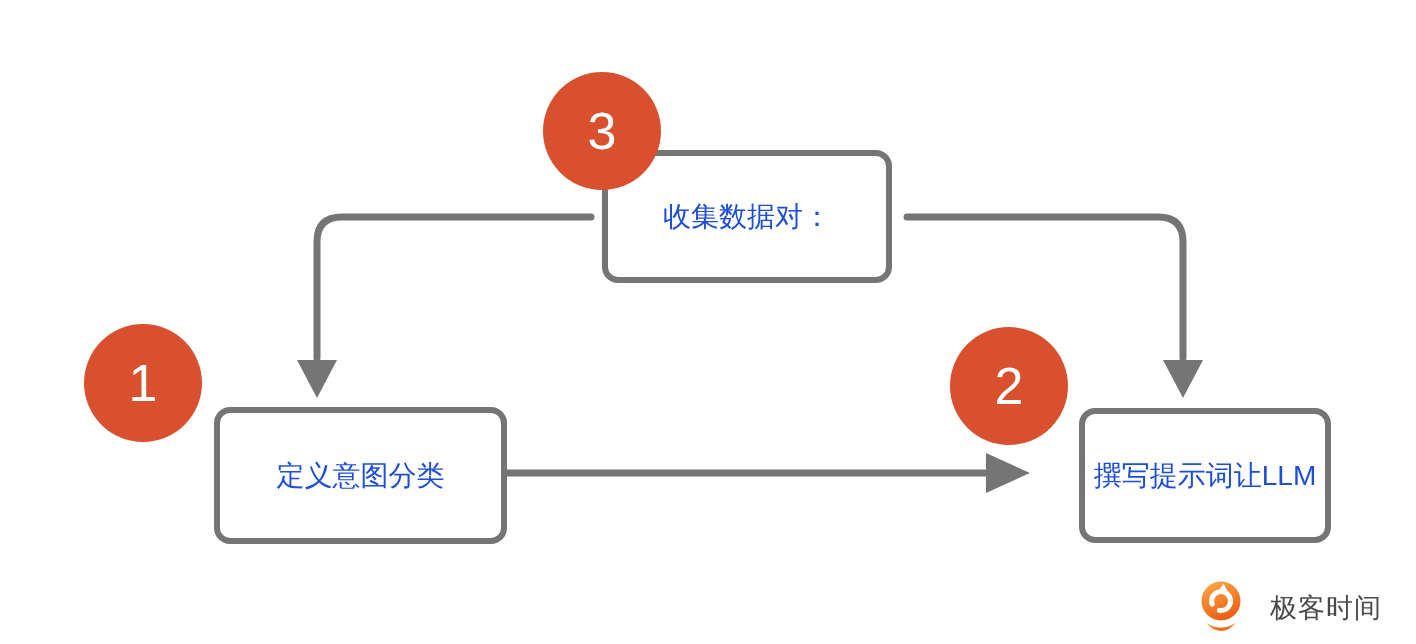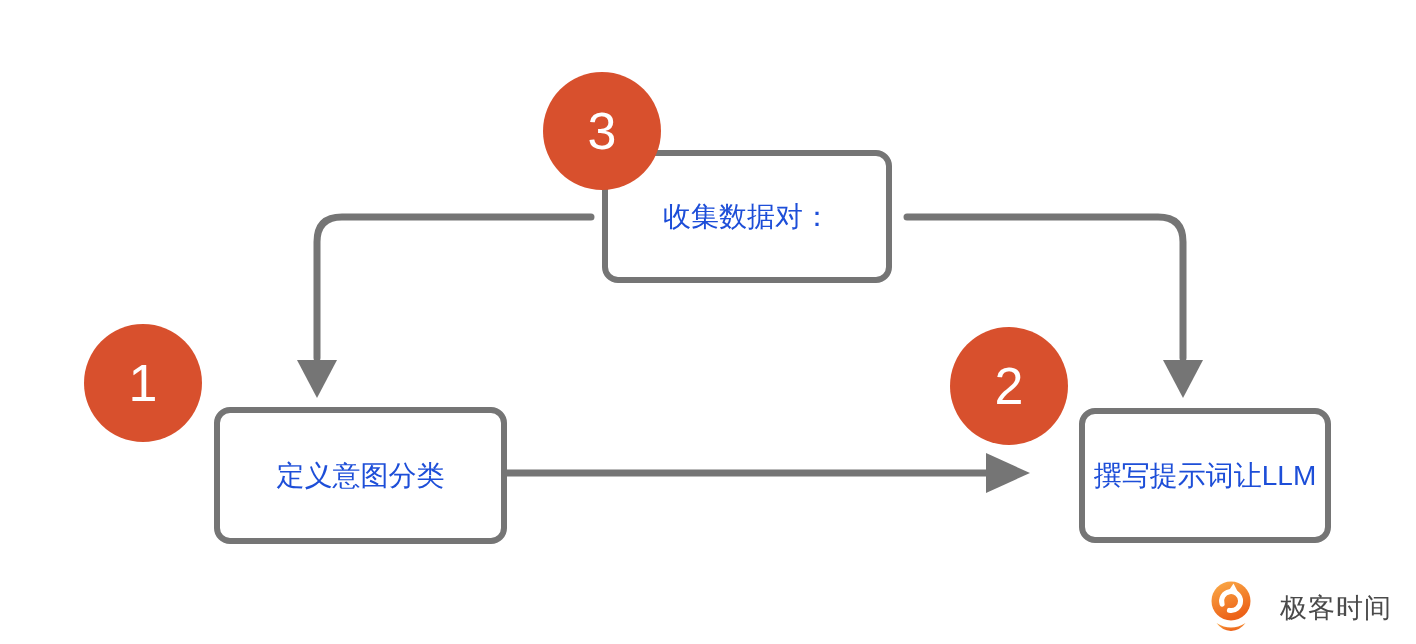--- a/index.html
+++ b/index.html
@@ -45,21 +45,21 @@
     align-items: center;
     justify-content: center;
     font-size: 52px;
     z-index: 2;
   }
   #badge-3 { left: 543px; top: 72px; }
   #badge-1 { left: 84px;  top: 324px; }
   #badge-2 { left: 950px; top: 327px; }
   .logo {
     position: absolute;
-    right: 24px; top: 580px;
+    right: 34px; top: 580px;
     display: flex;
     align-items: center;
     gap: 27px;
     z-index: 3;
   }
   .logo-text {
     color: #4a4a4a;
     font-size: 27px;
     letter-spacing: 1px;
     white-space: nowrap;

